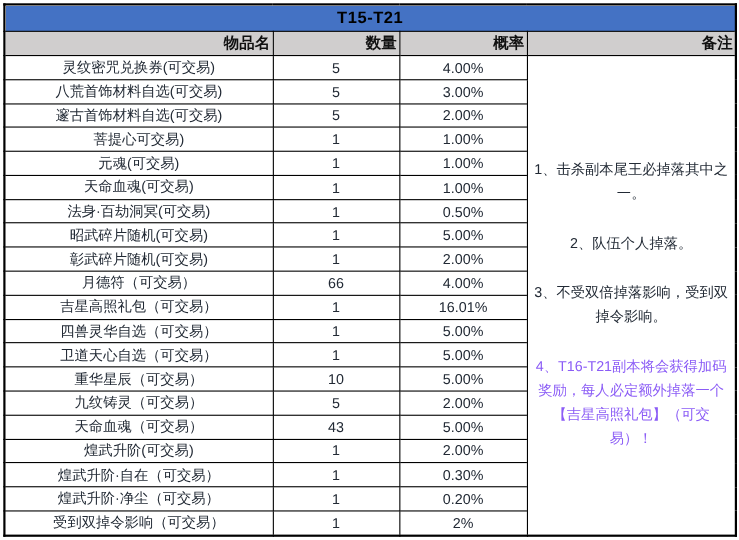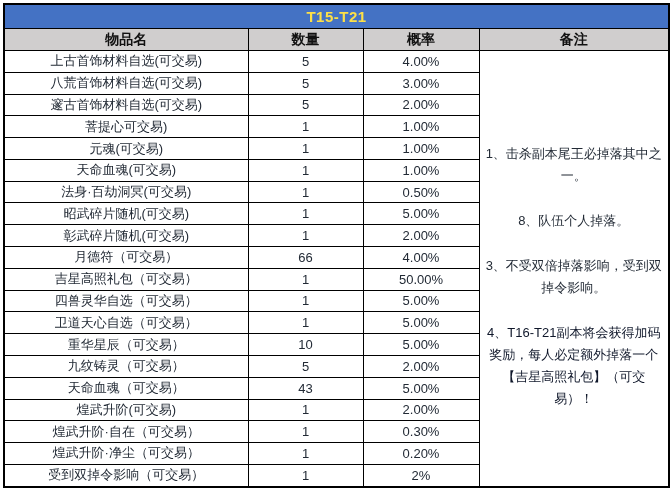--- a/index.html
+++ b/index.html
@@ -27,31 +27,32 @@
     border: 1px solid #000000;
     padding: 0 2px;
     text-align: center;
     vertical-align: middle;
     overflow: hidden;
     white-space: nowrap;
   }
   tr.title-row td {
     height: 23px;
     background: #4472C4;
-    color: #fde047;
+    color: #000000;
     font-size: 15px;
     font-weight: bold;
     letter-spacing: 0.5px;
   }
   tr.header-row td {
     height: 21px;
     background: #D0CECE;
     color: #111111;
     font-size: 14px;
     font-weight: bold;
+    text-align: right;
   }
   tbody td {
     font-size: 13px;
     color: #222A35;
   }
   td.notes-cell {
     vertical-align: middle;
     white-space: normal;
     padding: 0 6px;
   }
@@ -63,21 +64,21 @@
     padding-top: 16px;
   }
   .note {
     margin: 0;
     font-size: 13px;
     line-height: 22px;
     text-align: center;
     color: #222A35;
   }
   .note.red {
-    color: #0f172a;
+    color: #8b5cf6;
   }
 </style>
 </head>
 <body>
 
 <div class="sheet">
   <table>
     <colgroup>
       <col style="width:244px">
       <col style="width:115px">
@@ -90,27 +91,27 @@
       </tr>
       <tr class="header-row">
         <td>物品名</td>
         <td>数量</td>
         <td>概率</td>
         <td>备注</td>
       </tr>
     </thead>
     <tbody>
       <tr>
-        <td>上古首饰材料自选(可交易)</td>
+        <td>灵纹密咒兑换券(可交易)</td>
         <td>5</td>
         <td>4.00%</td>
         <td class="notes-cell" rowspan="20">
           <div class="notes-stack">
             <p class="note">1、击杀副本尾王必掉落其中之一。</p>
-            <p class="note">8、队伍个人掉落。</p>
+            <p class="note">2、队伍个人掉落。</p>
             <p class="note">3、不受双倍掉落影响，受到双掉令影响。</p>
             <p class="note red">4、T16-T21副本将会获得加码奖励，每人必定额外掉落一个【吉星高照礼包】（可交易）！</p>
           </div>
         </td>
       </tr>
       <tr>
         <td>八荒首饰材料自选(可交易)</td>
         <td>5</td>
         <td>3.00%</td>
       </tr>
@@ -150,21 +151,21 @@
         <td>2.00%</td>
       </tr>
       <tr>
         <td>月德符（可交易）</td>
         <td>66</td>
         <td>4.00%</td>
       </tr>
       <tr>
         <td>吉星高照礼包（可交易）</td>
         <td>1</td>
-        <td>50.00%</td>
+        <td>16.01%</td>
       </tr>
       <tr>
         <td>四兽灵华自选（可交易）</td>
         <td>1</td>
         <td>5.00%</td>
       </tr>
       <tr>
         <td>卫道天心自选（可交易）</td>
         <td>1</td>
         <td>5.00%</td>

